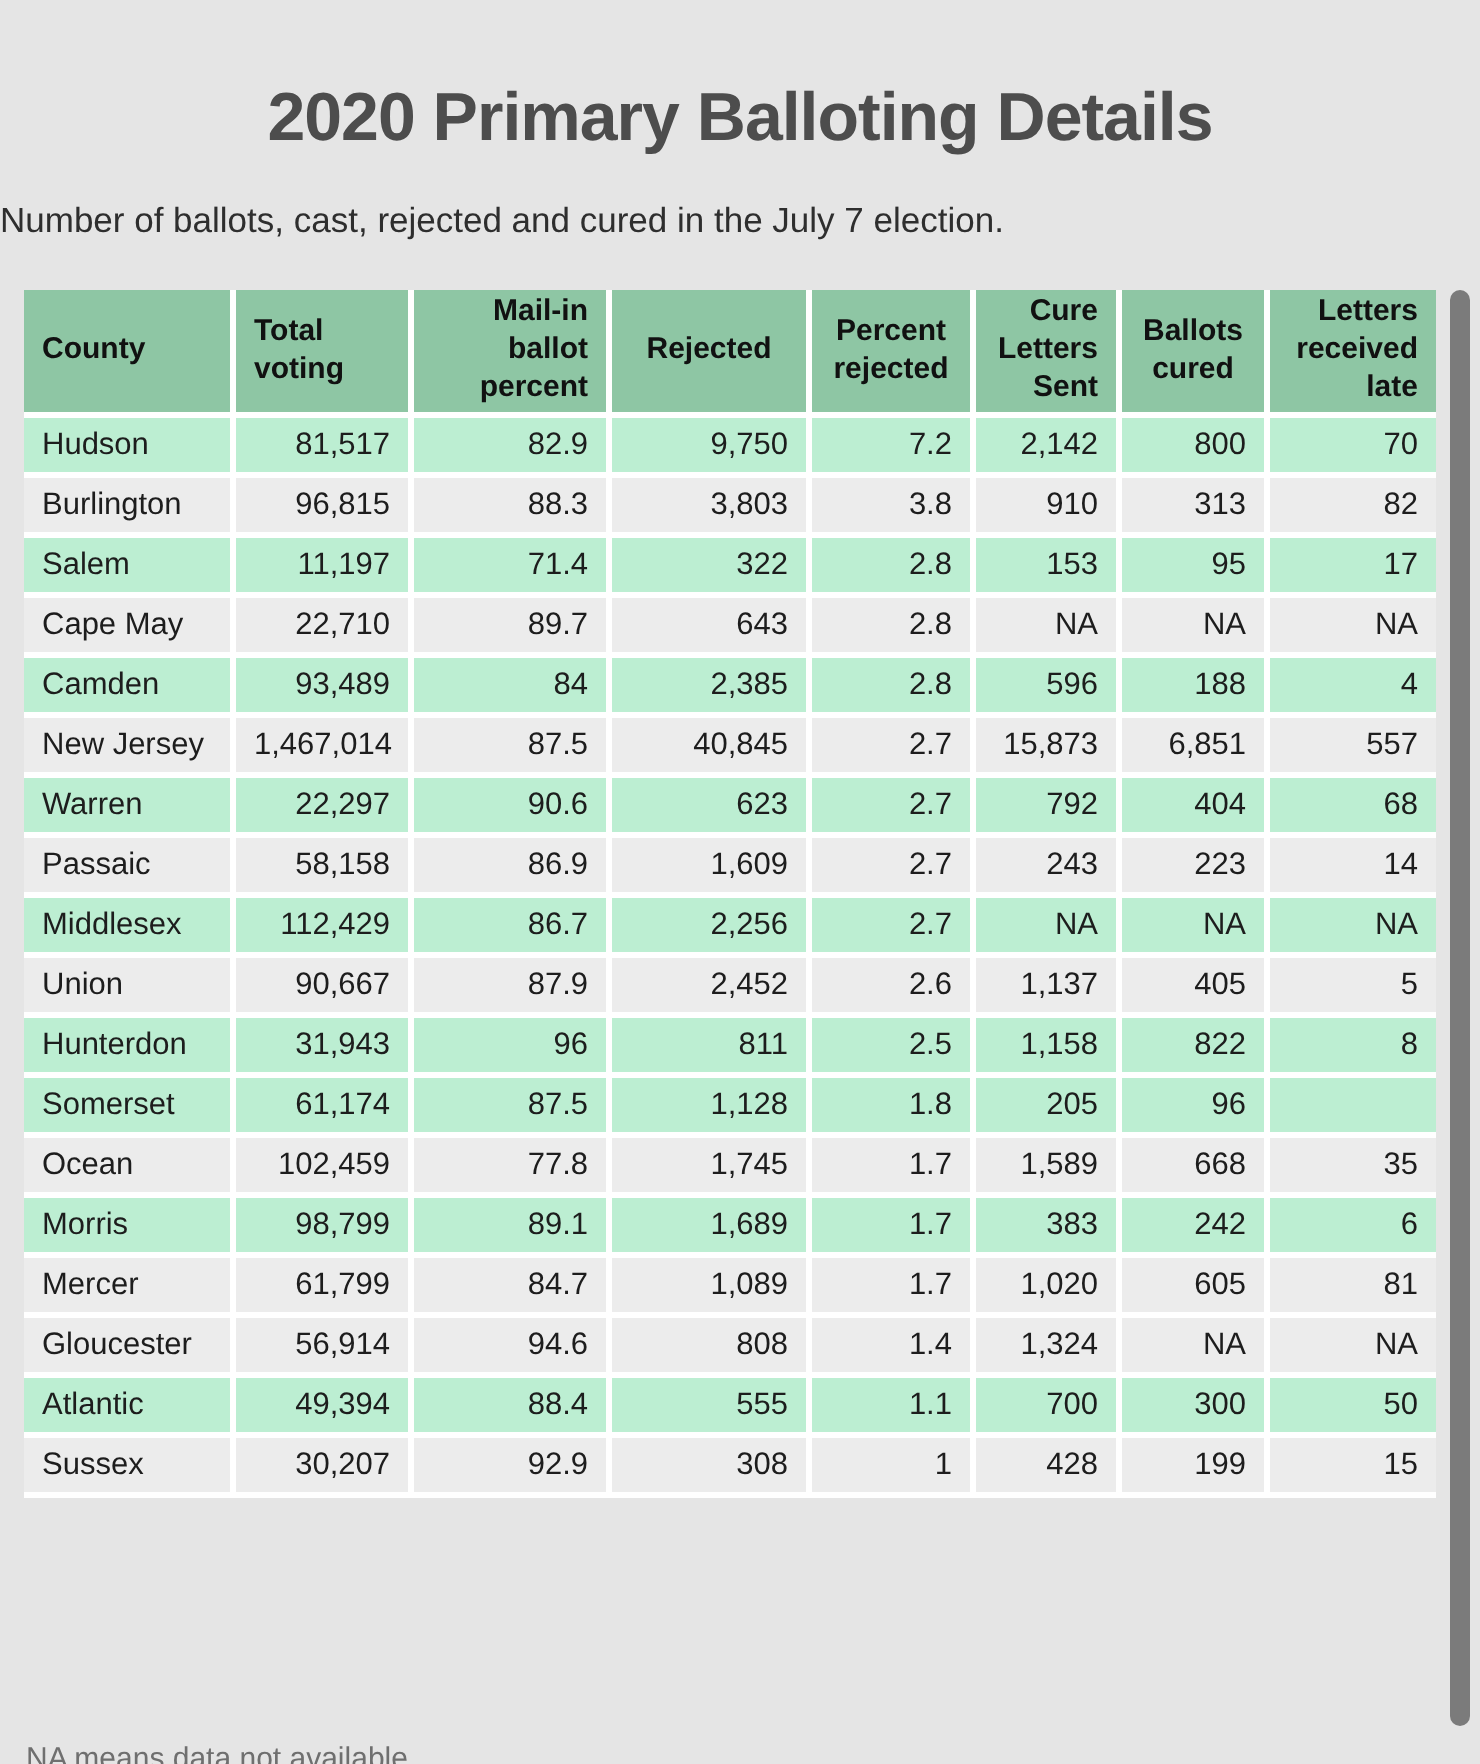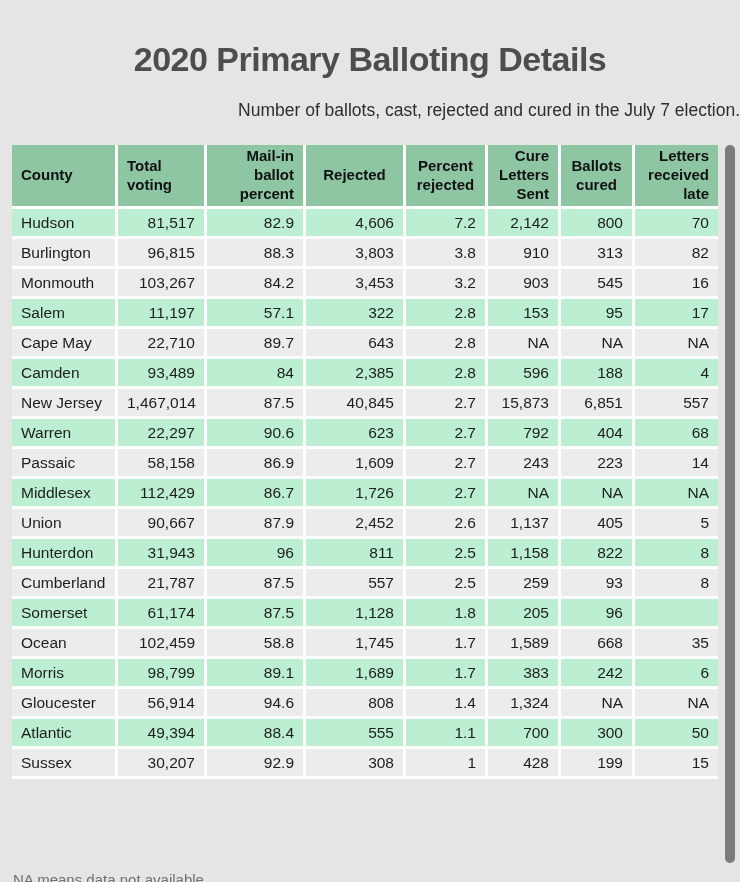--- a/index.html
+++ b/index.html
@@ -6,21 +6,21 @@
   .page{
     width:740px;height:882px;position:relative;background:#e5e5e5;
     overflow:hidden;font-family:"Liberation Sans",sans-serif;
   }
   .title{
     margin:0;padding-top:40px;text-align:center;
     font-size:34px;font-weight:700;color:var(--title-color,#4d4d4d);
     letter-spacing:-0.5px;line-height:1.12;
   }
   .subtitle{
-    margin:22px 0 0;text-align:right;font-size:17.5px;color:#2e2e2e;
+    margin:22px 0 0;text-align:left;font-size:17.5px;color:#2e2e2e;
   }
   .table-wrap{position:absolute;top:145px;left:12px;width:706px;}
   table{
     border-collapse:separate;border-spacing:0;table-layout:fixed;width:706px;
   }
   th,td{box-sizing:border-box;border-right:3px solid #fff;border-bottom:3px solid #fff;}
   th:last-child,td:last-child{border-right:none;margin-top:12px;}
   th{
     background:var(--header-bg,#8ec6a4);height:64px;font-size:15px;font-weight:700;
     color:#111111;line-height:1.25;vertical-align:middle;padding:0 9px;
@@ -72,50 +72,40 @@
             <th class="al-right">Cure Letters Sent</th>
             <th class="al-center">Ballots cured</th>
             <th class="al-right">Letters received late</th>
           </tr>
       </thead>
       <tbody id="table-body">
           <tr class="green">
             <td class="al-left">Hudson</td>
             <td class="al-right">81,517</td>
             <td class="al-right">82.9</td>
-            <td class="al-right">4,606</td>
+            <td class="al-right">9,750</td>
             <td class="al-right">7.2</td>
             <td class="al-right">2,142</td>
             <td class="al-right">800</td>
             <td class="al-right">70</td>
           </tr>
           <tr class="gray">
             <td class="al-left">Burlington</td>
             <td class="al-right">96,815</td>
             <td class="al-right">88.3</td>
             <td class="al-right">3,803</td>
             <td class="al-right">3.8</td>
             <td class="al-right">910</td>
             <td class="al-right">313</td>
             <td class="al-right">82</td>
           </tr>
-          <tr class="gray">
-            <td class="al-left">Monmouth</td>
-            <td class="al-right">103,267</td>
-            <td class="al-right">84.2</td>
-            <td class="al-right">3,453</td>
-            <td class="al-right">3.2</td>
-            <td class="al-right">903</td>
-            <td class="al-right">545</td>
-            <td class="al-right">16</td>
-          </tr>
           <tr class="green">
             <td class="al-left">Salem</td>
             <td class="al-right">11,197</td>
-            <td class="al-right">57.1</td>
+            <td class="al-right">71.4</td>
             <td class="al-right">322</td>
             <td class="al-right">2.8</td>
             <td class="al-right">153</td>
             <td class="al-right">95</td>
             <td class="al-right">17</td>
           </tr>
           <tr class="gray">
             <td class="al-left">Cape May</td>
             <td class="al-right">22,710</td>
             <td class="al-right">89.7</td>
@@ -162,21 +152,21 @@
             <td class="al-right">1,609</td>
             <td class="al-right">2.7</td>
             <td class="al-right">243</td>
             <td class="al-right">223</td>
             <td class="al-right">14</td>
           </tr>
           <tr class="green">
             <td class="al-left">Middlesex</td>
             <td class="al-right">112,429</td>
             <td class="al-right">86.7</td>
-            <td class="al-right">1,726</td>
+            <td class="al-right">2,256</td>
             <td class="al-right">2.7</td>
             <td class="al-right">NA</td>
             <td class="al-right">NA</td>
             <td class="al-right">NA</td>
           </tr>
           <tr class="gray">
             <td class="al-left">Union</td>
             <td class="al-right">90,667</td>
             <td class="al-right">87.9</td>
             <td class="al-right">2,452</td>
@@ -188,61 +178,61 @@
           <tr class="green">
             <td class="al-left">Hunterdon</td>
             <td class="al-right">31,943</td>
             <td class="al-right">96</td>
             <td class="al-right">811</td>
             <td class="al-right">2.5</td>
             <td class="al-right">1,158</td>
             <td class="al-right">822</td>
             <td class="al-right">8</td>
           </tr>
-          <tr class="gray">
-            <td class="al-left">Cumberland</td>
-            <td class="al-right">21,787</td>
-            <td class="al-right">87.5</td>
-            <td class="al-right">557</td>
-            <td class="al-right">2.5</td>
-            <td class="al-right">259</td>
-            <td class="al-right">93</td>
-            <td class="al-right">8</td>
-          </tr>
           <tr class="green">
             <td class="al-left">Somerset</td>
             <td class="al-right">61,174</td>
             <td class="al-right">87.5</td>
             <td class="al-right">1,128</td>
             <td class="al-right">1.8</td>
             <td class="al-right">205</td>
             <td class="al-right">96</td>
             <td class="al-right"></td>
           </tr>
           <tr class="gray">
             <td class="al-left">Ocean</td>
             <td class="al-right">102,459</td>
-            <td class="al-right">58.8</td>
+            <td class="al-right">77.8</td>
             <td class="al-right">1,745</td>
             <td class="al-right">1.7</td>
             <td class="al-right">1,589</td>
             <td class="al-right">668</td>
             <td class="al-right">35</td>
           </tr>
           <tr class="green">
             <td class="al-left">Morris</td>
             <td class="al-right">98,799</td>
             <td class="al-right">89.1</td>
             <td class="al-right">1,689</td>
             <td class="al-right">1.7</td>
             <td class="al-right">383</td>
             <td class="al-right">242</td>
             <td class="al-right">6</td>
           </tr>
           <tr class="gray">
+            <td class="al-left">Mercer</td>
+            <td class="al-right">61,799</td>
+            <td class="al-right">84.7</td>
+            <td class="al-right">1,089</td>
+            <td class="al-right">1.7</td>
+            <td class="al-right">1,020</td>
+            <td class="al-right">605</td>
+            <td class="al-right">81</td>
+          </tr>
+          <tr class="gray">
             <td class="al-left">Gloucester</td>
             <td class="al-right">56,914</td>
             <td class="al-right">94.6</td>
             <td class="al-right">808</td>
             <td class="al-right">1.4</td>
             <td class="al-right">1,324</td>
             <td class="al-right">NA</td>
             <td class="al-right">NA</td>
           </tr>
           <tr class="green">

